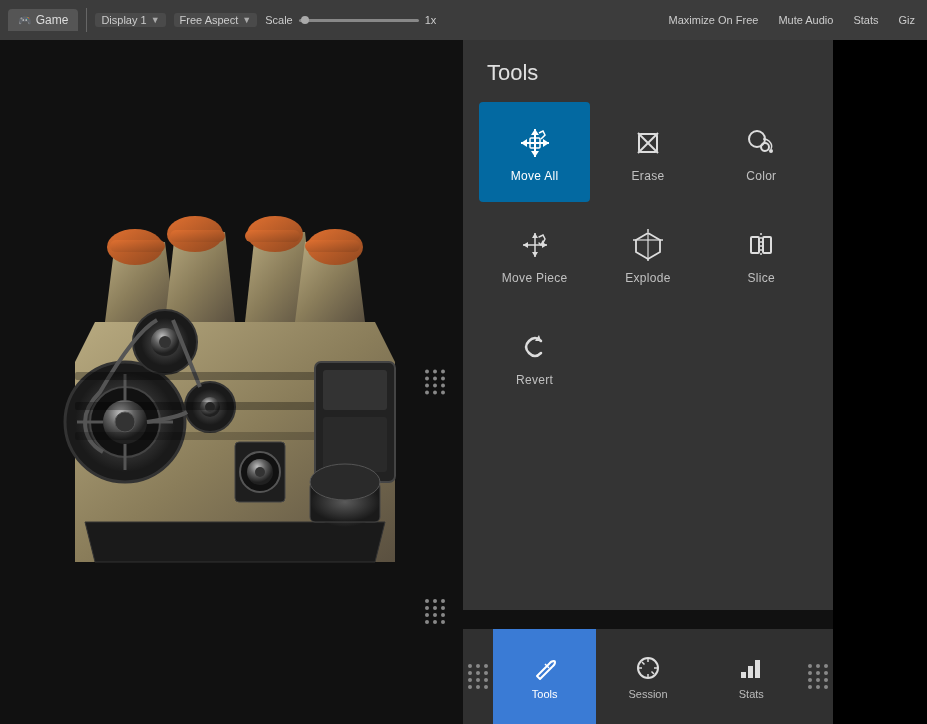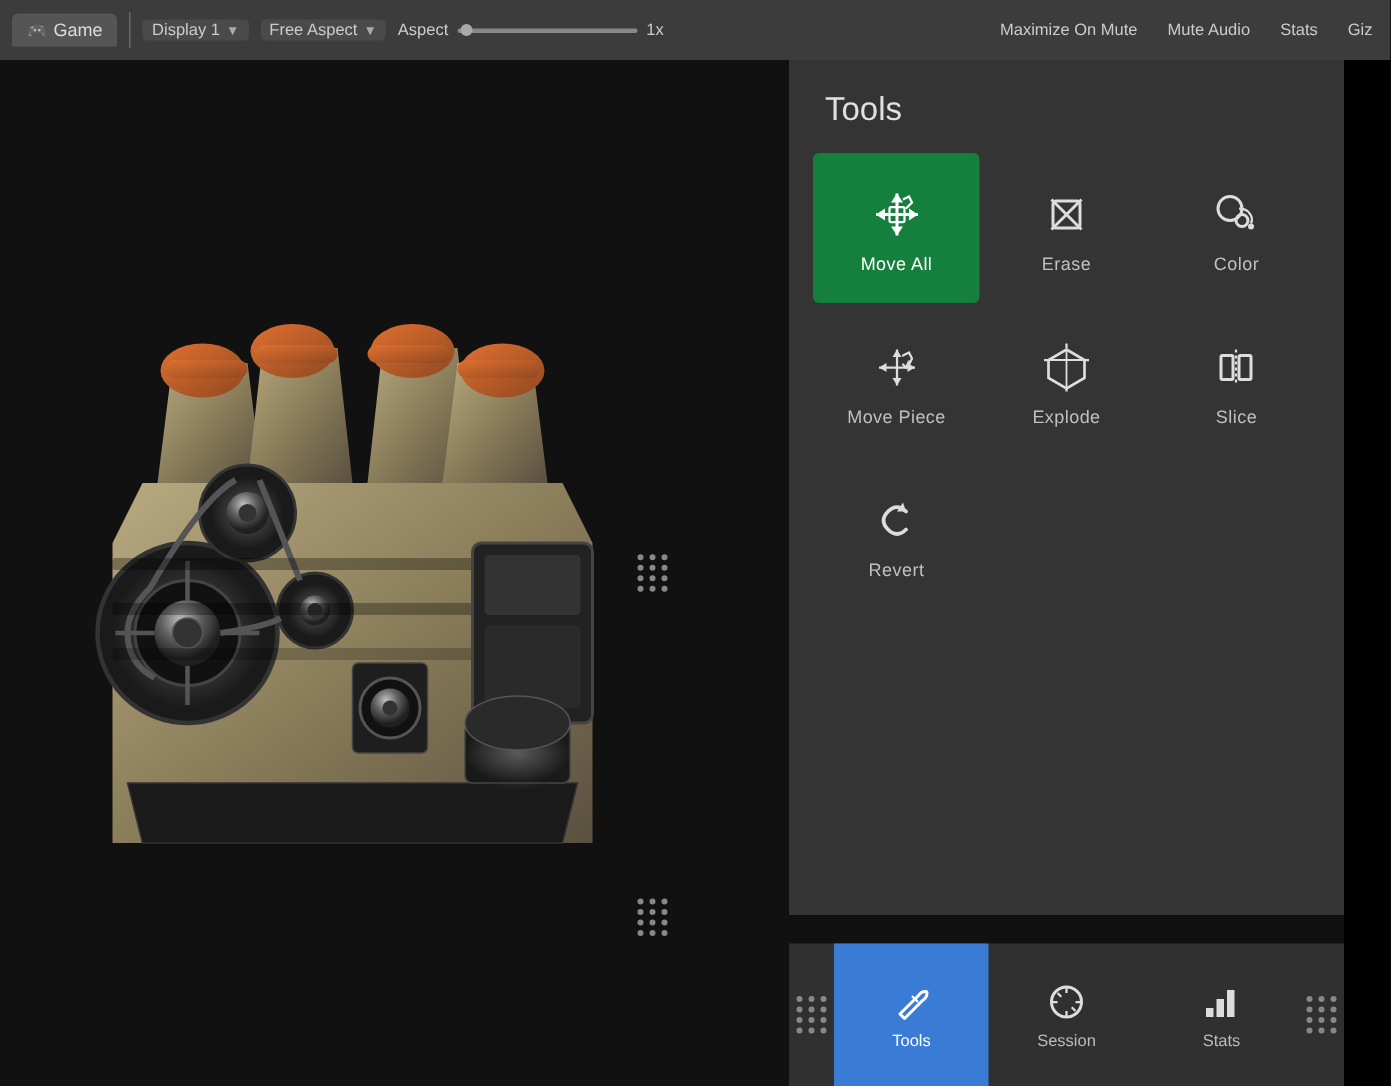--- a/index.html
+++ b/index.html
@@ -89,21 +89,21 @@
     }
     .topbar-btn {
       font-size: 11px;
       color: #ccc;
       cursor: pointer;
       padding: 2px 4px;
     }
 
     
     #viewport {
-      width: 896px;
+      width: 833px;
       height: 684px;
       background: #111;
       position: relative;
       overflow: hidden;
     }
 
     
     #engine-area {
       position: absolute;
       left: 0;
@@ -145,21 +145,21 @@
       flex-direction: column;
       align-items: center;
       justify-content: center;
       padding: 20px 8px 16px;
       cursor: pointer;
       border-radius: 4px;
       gap: 8px;
       min-height: 100px;
     }
     .tool-item.active {
-      background: #15803d;
+      background: #0369a1;
       border-radius: 4px;
     }
 
     .tool-icon {
       width: 36px;
       height: 36px;
       display: flex;
       align-items: center;
       justify-content: center;
       color: #e0e0e0;
@@ -272,28 +272,28 @@
   <div class="topbar-divider"></div>
   <div class="topbar-dropdown">
     <span>Display 1</span>
     <span class="arrow">▼</span>
   </div>
   <div class="topbar-dropdown">
     <span>Free Aspect</span>
     <span class="arrow">▼</span>
   </div>
   <div class="topbar-scale">
-    <span>Aspect</span>
+    <span>Scale</span>
     <div class="scale-slider">
       <div class="scale-slider-thumb"></div>
     </div>
     <span>1x</span>
   </div>
   <div class="topbar-right">
-    <span class="topbar-btn">Maximize On Mute</span>
+    <span class="topbar-btn">Maximize On Free</span>
     <span class="topbar-btn">Mute Audio</span>
     <span class="topbar-btn">Stats</span>
     <span class="topbar-btn">Giz</span>
   </div>
 </div>
 
 <div id="viewport">
 
   <div id="engine-area">
     <svg width="400" height="480" viewBox="0 0 400 480">

